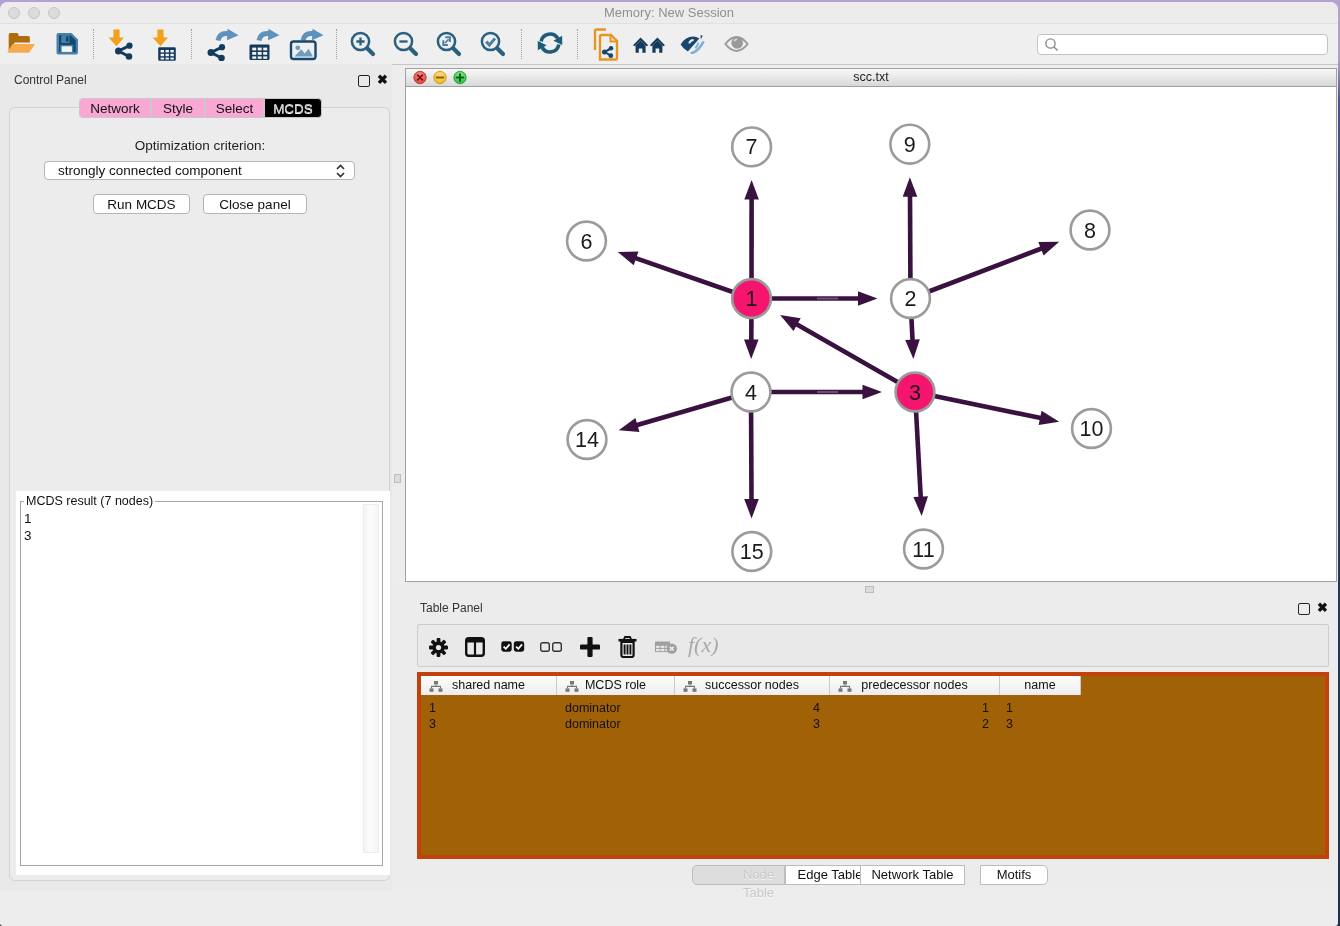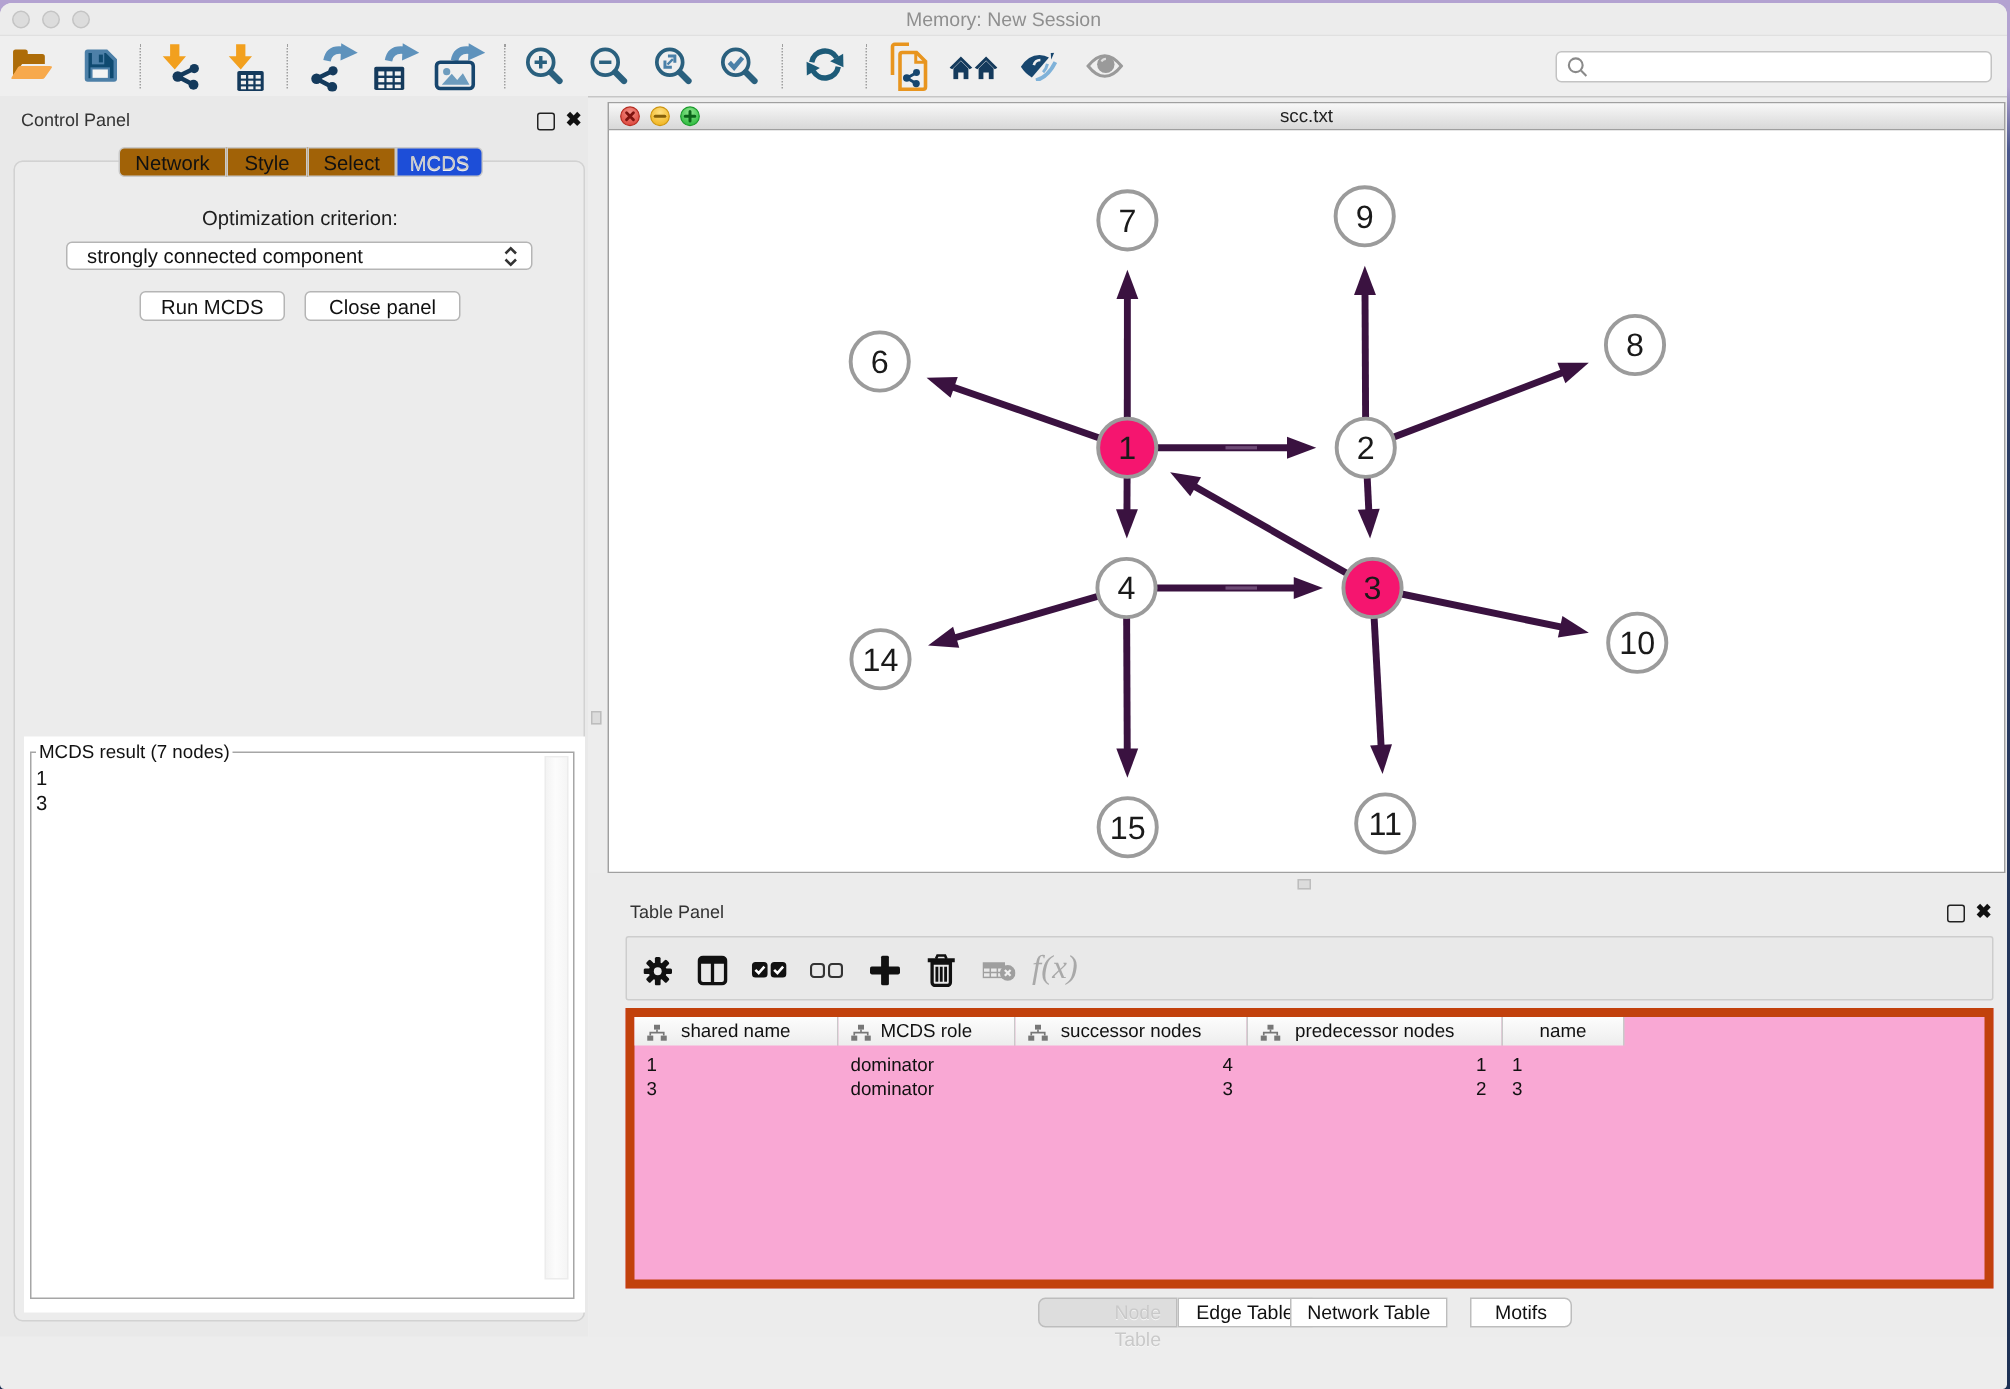--- a/index.html
+++ b/index.html
@@ -25,23 +25,23 @@
              border:1px solid #c3c3c3;border-radius:4px;}
   
   #leftpanel{position:absolute;left:0;top:62px;width:392px;height:827px;background:#e9e9e9;}
   #cp-title{position:absolute;left:14px;top:9px;font-size:12px;color:#333;}
   .winbtn-sq{position:absolute;width:10px;height:10px;border:1.6px solid #222;border-radius:2px;}
   .winbtn-x{position:absolute;font-size:13px;font-weight:bold;color:#111;line-height:10px;}
   #tabcontent{position:absolute;left:9px;top:43px;width:381px;height:774px;
       background:#ececec;border:1px solid #d2d2d2;border-radius:6px;box-sizing:border-box;}
   #tabband{position:absolute;left:9px;top:43px;width:381px;height:26px;
       background:linear-gradient(180deg,#dedede,#ececec);border-radius:6px 6px 0 0;}
-  .tab{position:absolute;top:34px;height:20px;box-sizing:border-box;background:#a16207;
+  .tab{position:absolute;top:34px;height:20px;box-sizing:border-box;background:#f9a8d4;
        border:1px solid #c9c9c9;font-size:13.5px;color:#111;text-align:center;line-height:19px;}
-  .tabsel{background:#1d4ed8;color:#c9c9c9;text-shadow:0 1px 0 #f2f2f2;}
+  .tabsel{background:#000000;color:#c9c9c9;text-shadow:0 1px 0 #f2f2f2;}
   #optlabel{position:absolute;left:0;top:74px;width:400px;text-align:center;font-size:13.5px;color:#1d1d1d;}
   #combo{position:absolute;left:44px;top:97px;width:311px;height:19px;background:#fff;
          border:1px solid #b5b5b5;border-radius:4px;font-size:13.5px;color:#111;line-height:18px;
          padding-left:13px;box-sizing:border-box;}
   .btn{position:absolute;top:130px;height:20px;background:#fff;border:1px solid #b5b5b5;
        border-radius:4px;font-size:13.5px;color:#111;text-align:center;line-height:19px;box-sizing:border-box;}
   #resultpanel{position:absolute;left:16px;top:427px;width:374px;height:384px;background:#fff;}
   #fieldset{position:absolute;left:4px;top:10px;width:363px;height:365px;
             border:1px solid #a6a6a6;box-sizing:border-box;}
   #legend{position:absolute;left:8px;top:3px;background:#fff;font-size:12.5px;color:#111;padding:0 2px;}
@@ -53,22 +53,22 @@
           border:1px solid #a0a0a0;box-sizing:border-box;background:#fff;}
   #nettitle{position:absolute;left:0;top:0;width:100%;height:17px;
             background:linear-gradient(180deg,#f8f8f8,#d8d8d8);border-bottom:1px solid #9f9f9f;}
   #nettitle .t{position:absolute;top:1px;left:0;width:100%;text-align:center;font-size:12.5px;color:#222;}
   #canvas{position:absolute;left:0;top:18px;width:930px;height:494px;background:#fff;}
   
   #tablepanel{position:absolute;left:393px;top:580px;width:945px;height:309px;background:#ececec;}
   #tp-title{position:absolute;left:27px;top:19px;font-size:12px;color:#333;}
   #tp-toolbar{position:absolute;left:24px;top:42px;width:912px;height:43px;background:#e9e9e9;
               border:1px solid #cdcdcd;border-radius:2px;box-sizing:border-box;}
-  #tp-table{position:absolute;left:24px;top:90px;width:912px;height:187px;background:#f9a8d4;
-            border:6px solid #c2410c;box-sizing:border-box;}
+  #tp-table{position:absolute;left:24px;top:90px;width:912px;height:187px;background:#a16207;
+            border:4px solid #c2410c;box-sizing:border-box;}
   .th{position:absolute;top:0;height:19px;border-right:1px solid #c9c9c9;box-sizing:border-box;
       background:linear-gradient(180deg,#fdfdfd,#ededed);font-size:12.5px;color:#111;text-align:center;line-height:19px;}
   .td{position:absolute;font-size:12.5px;color:#111;height:16px;line-height:16px;}
   .btab{position:absolute;top:283px;height:20px;background:#fff;border:1px solid #bdbdbd;
         box-sizing:border-box;font-size:13px;color:#111;text-align:center;line-height:18px;}
   
   #statusbar{position:absolute;left:0;top:889px;width:1338px;height:35px;background:#efefef;
              border-top:1px solid #d4d4d4;}
   svg{display:block;}
 </style>

